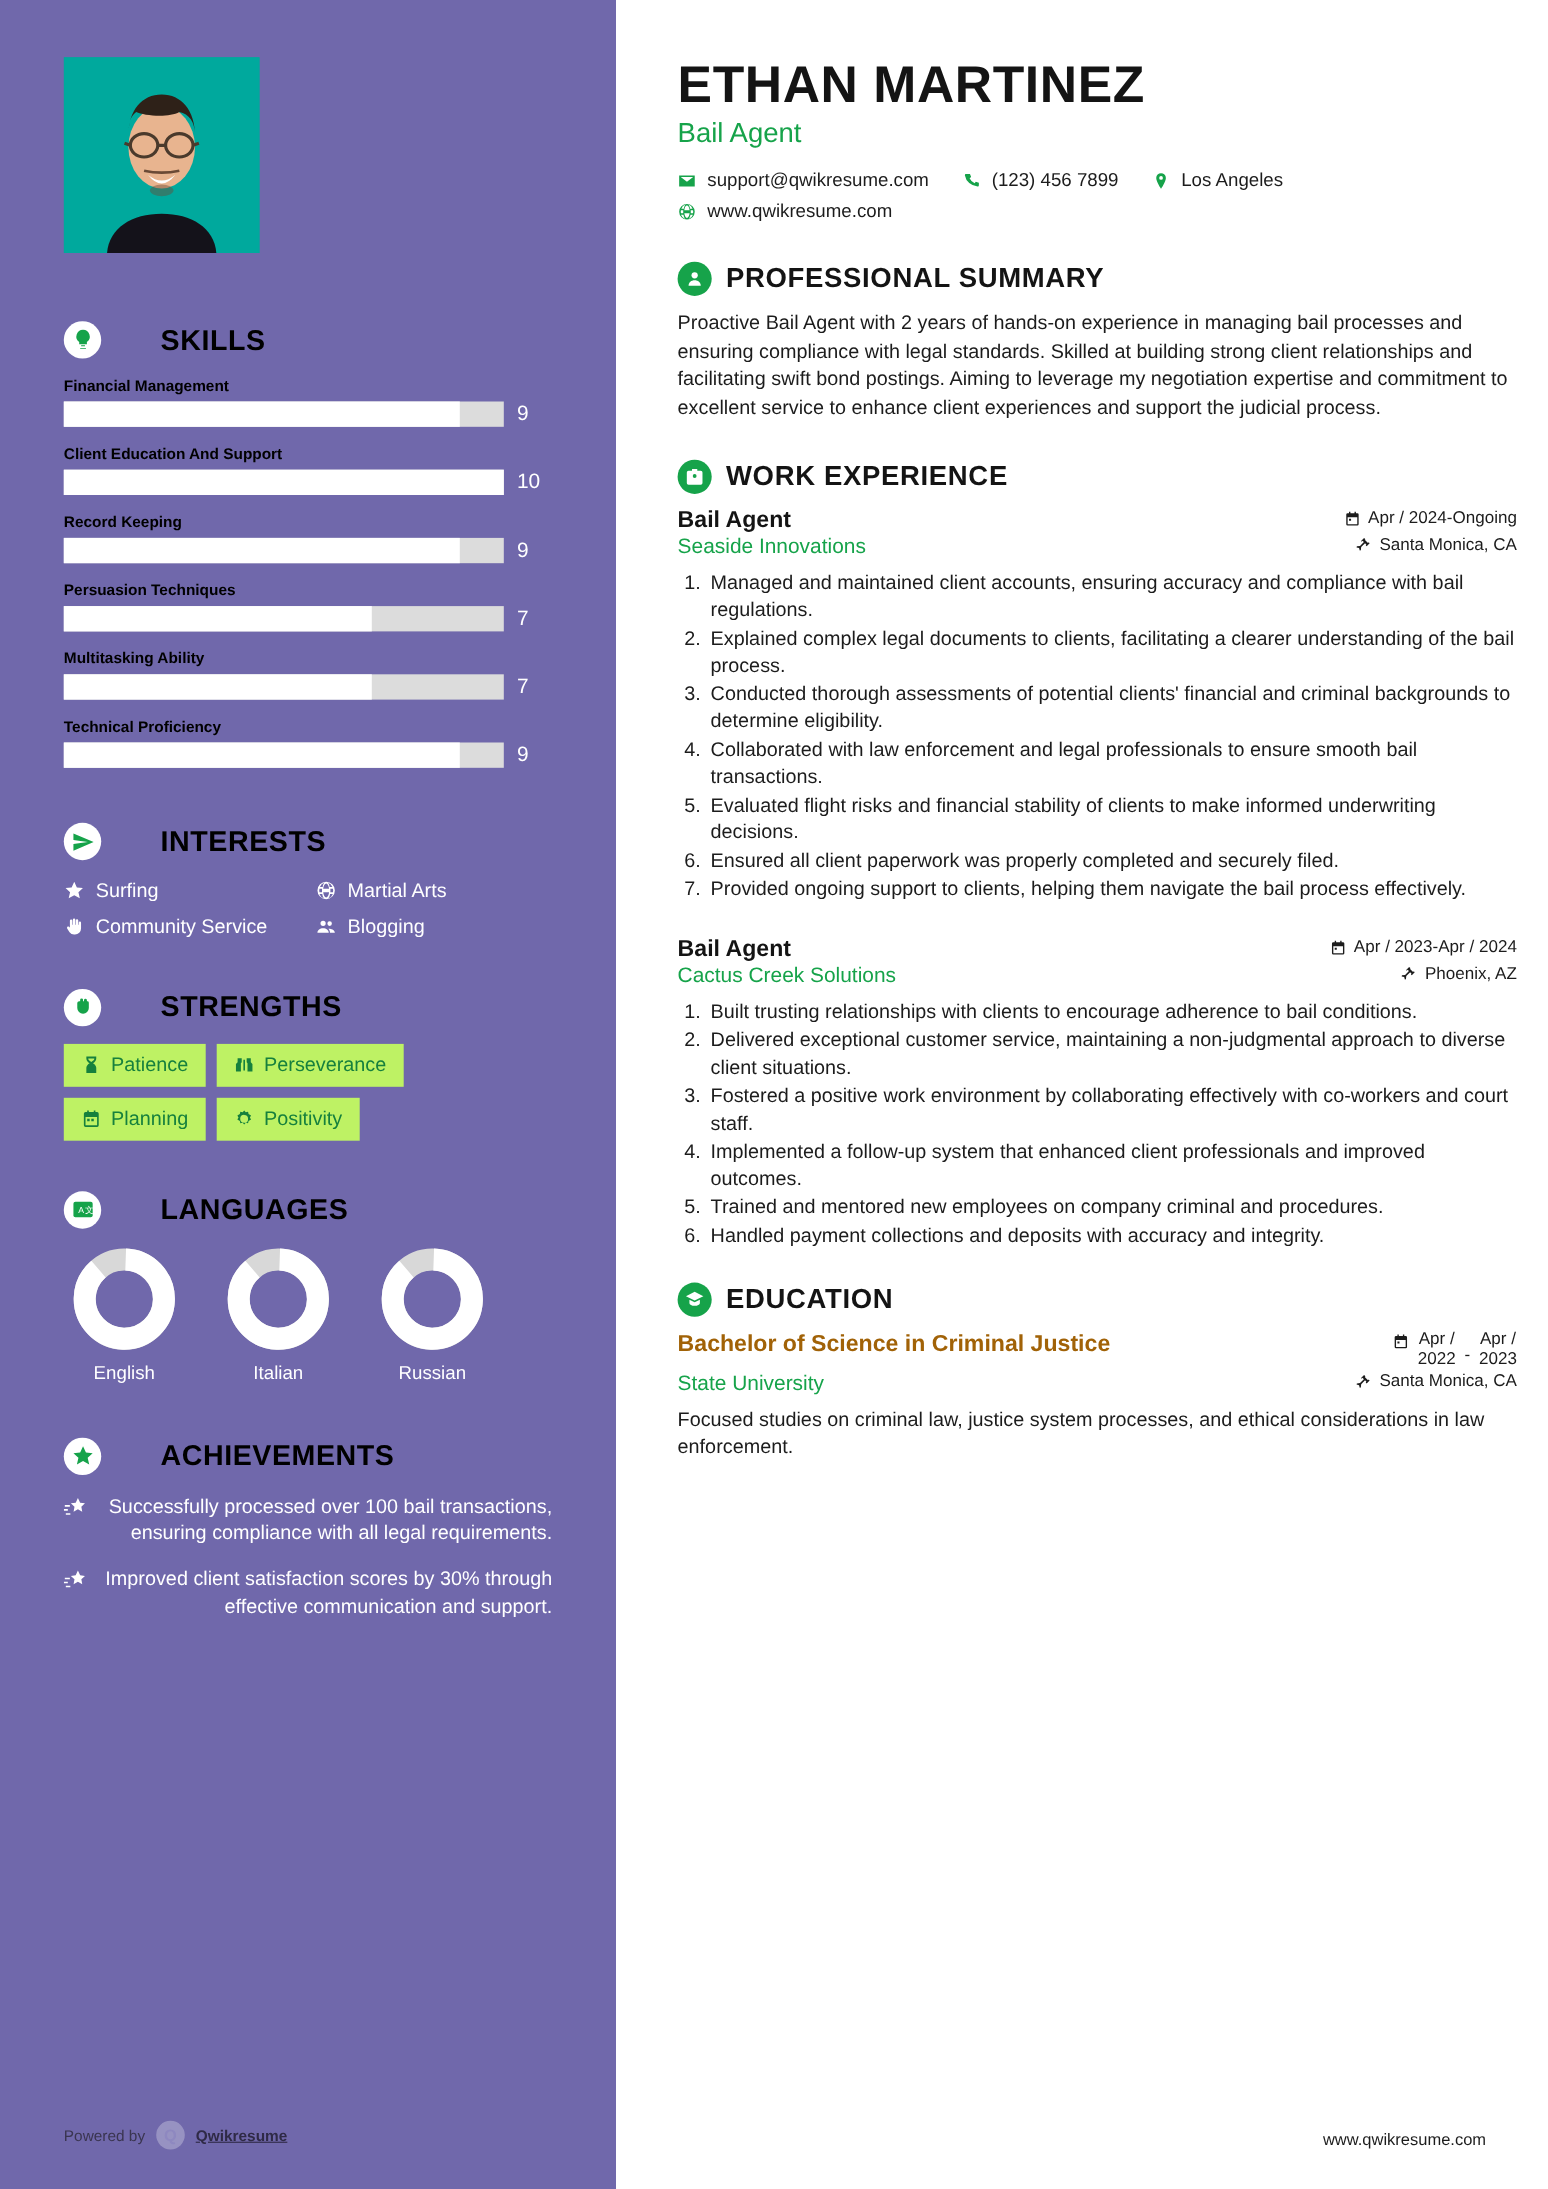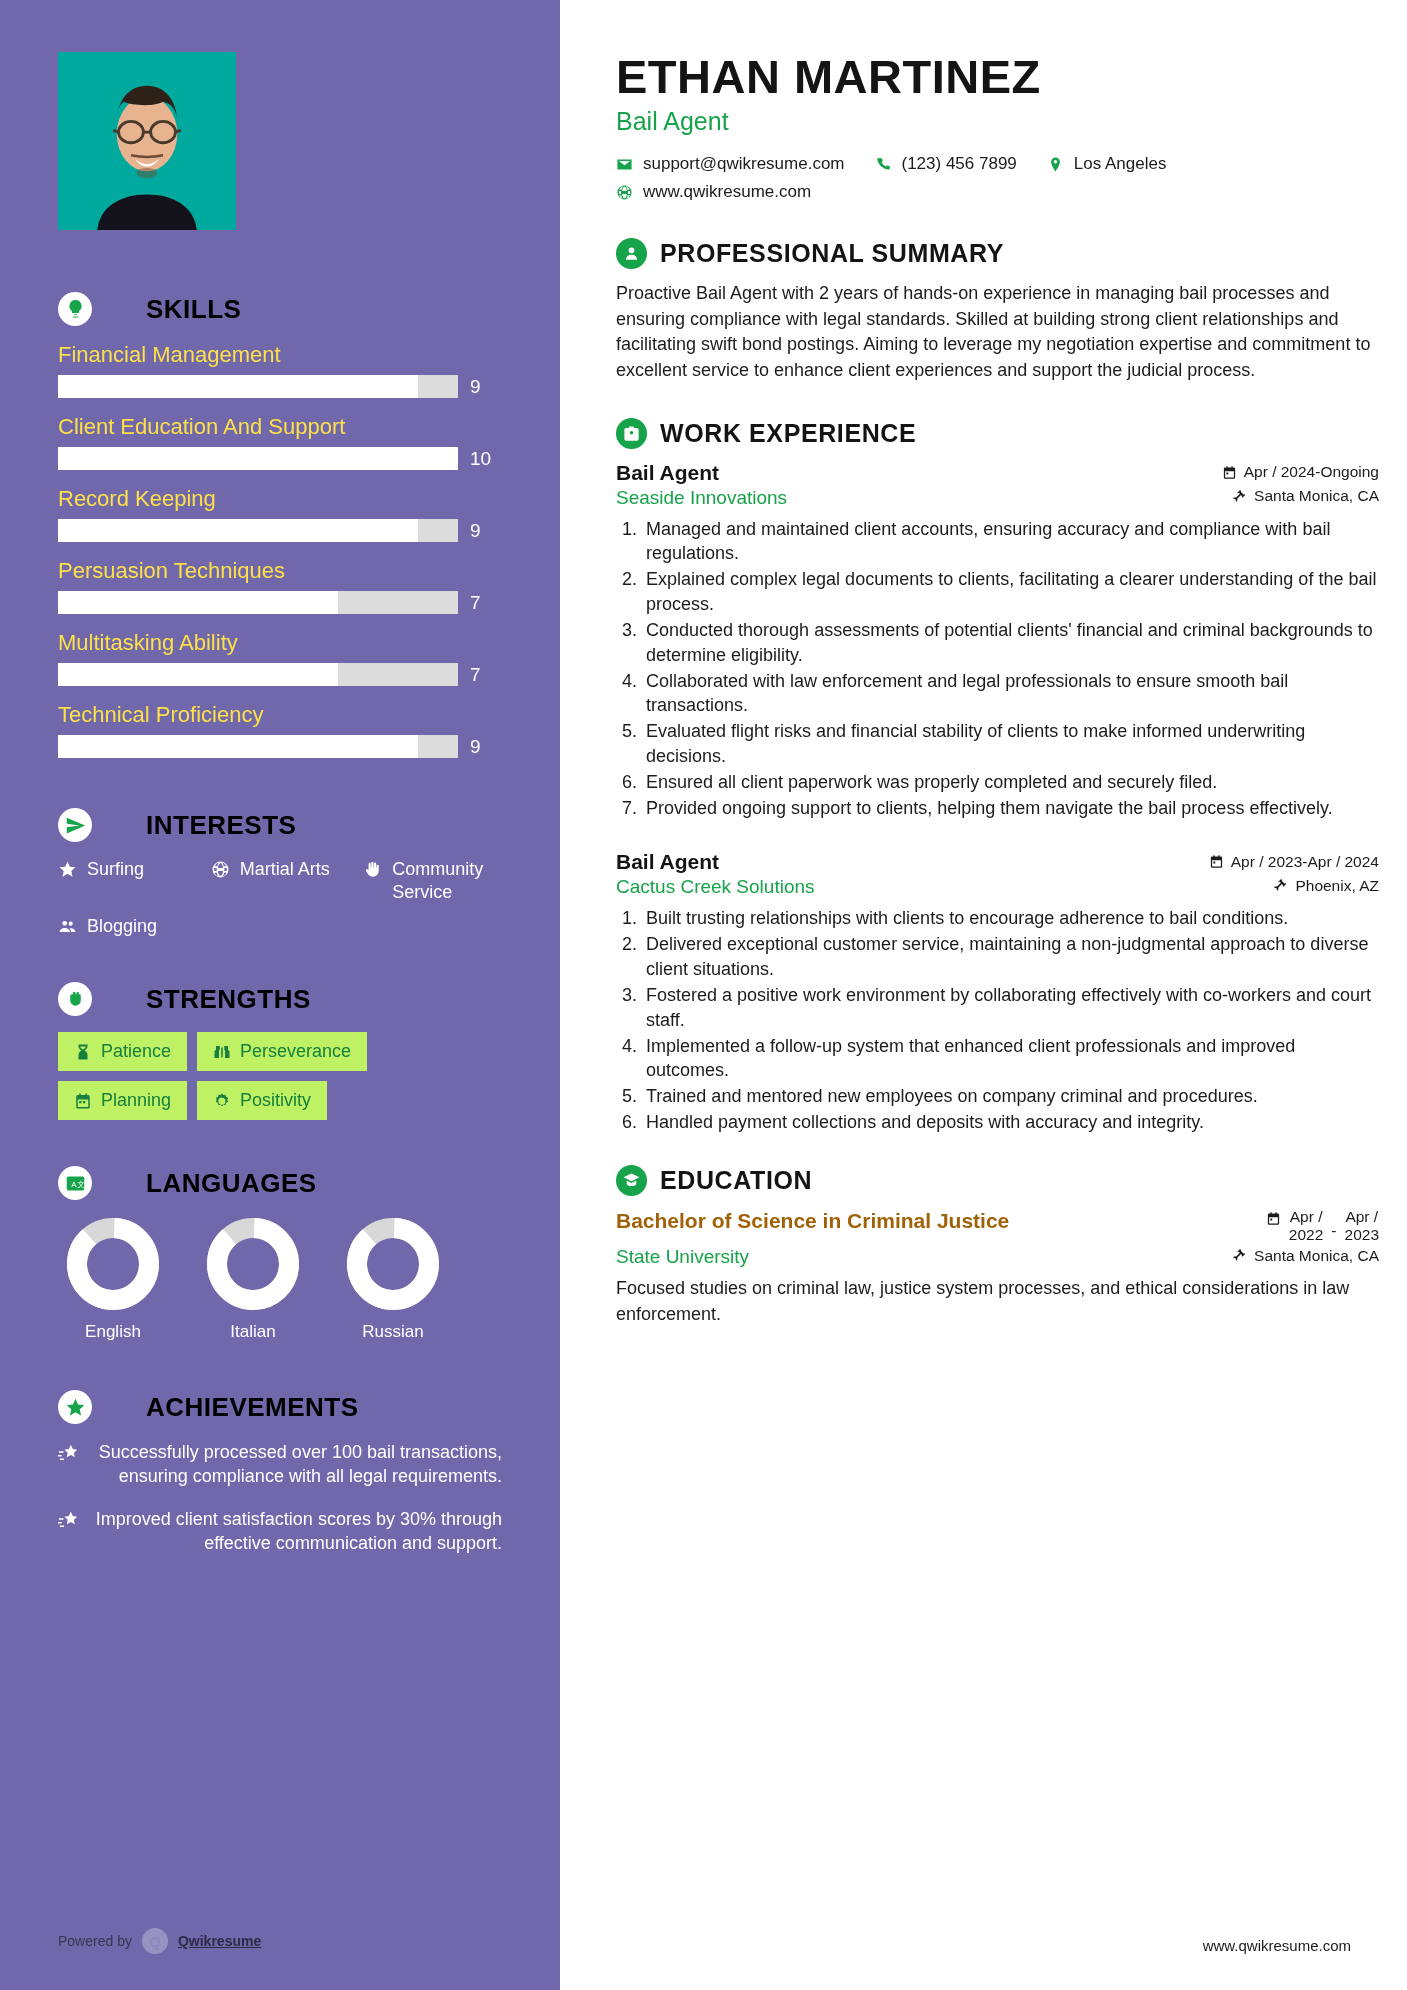--- a/index.html
+++ b/index.html
@@ -56,45 +56,45 @@
     font-weight: bold;
     letter-spacing: .5px;
     color: #000000;
     margin-left: 40px;
   }
 
   
   .skills { margin-bottom: 50px; }
   .skill { margin-bottom: 16px; }
   .skill-name {
-    font-size: 22px;
+    font-size: 14px;
     margin-bottom: 7px;
-    color: #fde047;
-    font-weight: normal;
+    color: #000000;
+    font-weight: bold;
   }
   .skill-row { display: flex; align-items: center; gap: 12px; }
   .skill-track {
     flex: 1 1 auto;
     height: 23px;
     background: #dcdcdc;
     position: relative;
     max-width: 400px;
   }
   .skill-fill {
     position: absolute;
     left: 0; top: 0; bottom: 0;
     background: #ffffff;
   }
   .skill-val { font-size: 19px; color: #ffffff; min-width: 26px; }
 
   
   .interests { margin-bottom: 44px; }
   .ix-grid {
     display: grid;
-    grid-template-columns: 1fr 1fr 1fr;
+    grid-template-columns: 1fr 1fr;
     gap: 10px 14px;
     margin-top: 6px;
   }
   .ix-item {
     display: flex;
     align-items: flex-start;
     gap: 10px;
     font-size: 18px;
     line-height: 1.3;
   }

